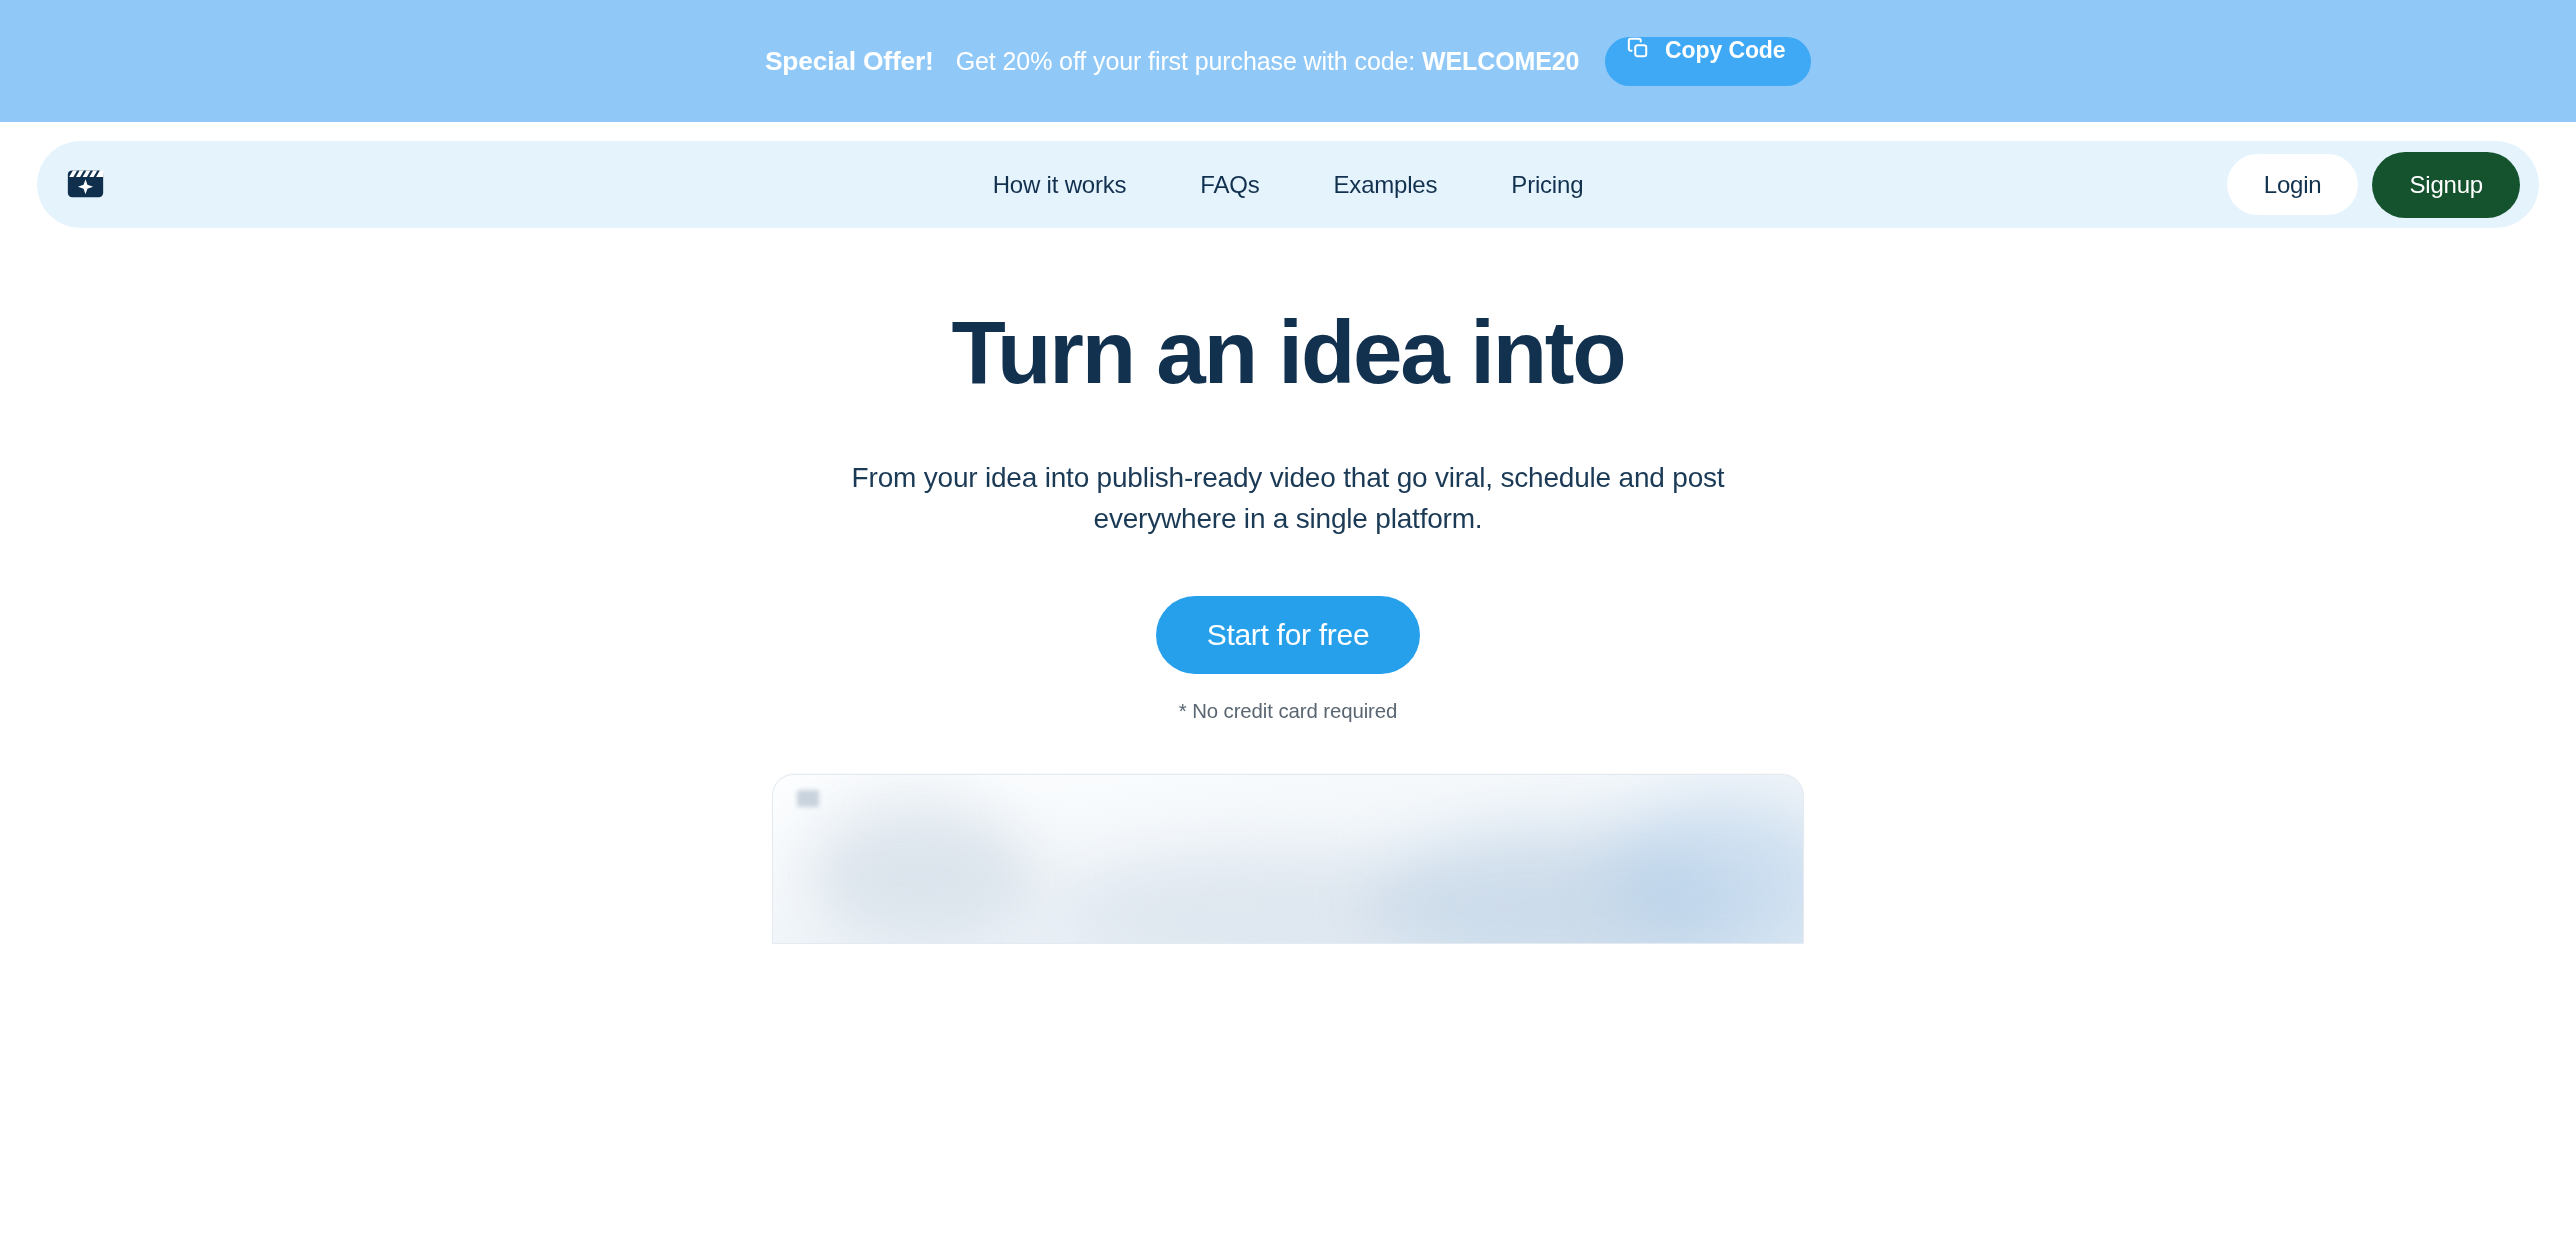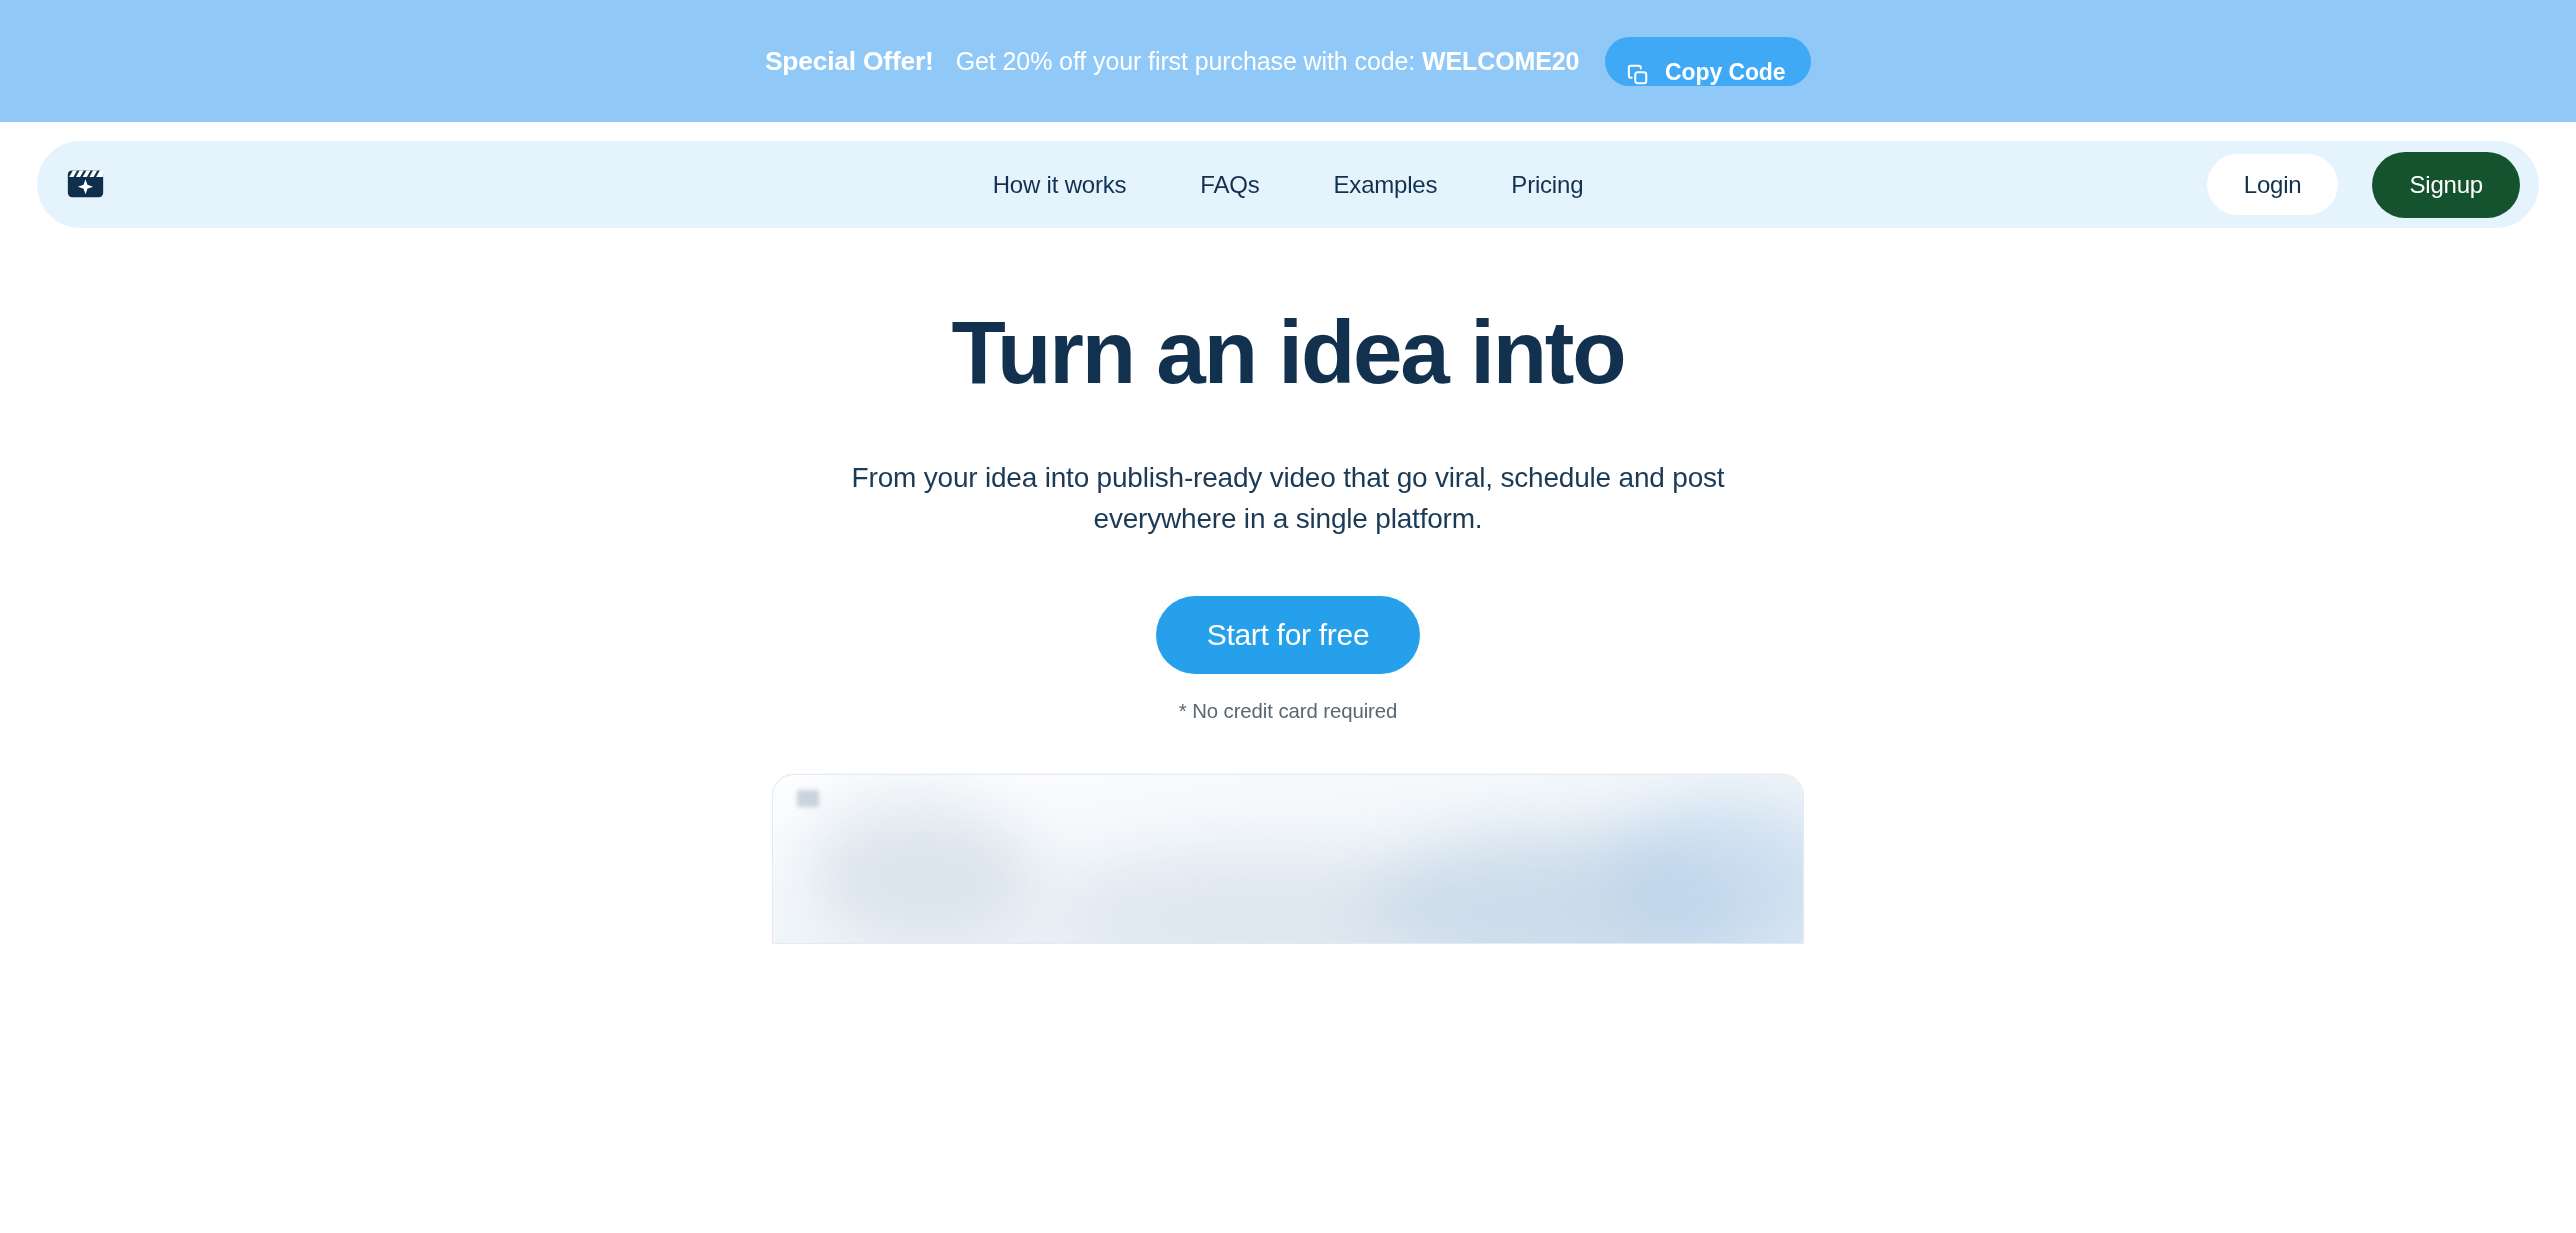--- a/index.html
+++ b/index.html
@@ -47,21 +47,21 @@
     margin-left: 6.8px;
   }
   .copy-code-btn {
     margin-left: 25.6px;
     background: #3FA9F5;
     border: none;
     border-radius: 851px;
     height: 49px;
     padding: 0 25.6px 0 22px;
     display: flex;
-    align-items: flex-end;
+    align-items: flex-start;
     gap: 16px;
     cursor: pointer;
     font-family: inherit;
   }
   .copy-code-label {
     color: #ffffff;
     font-size: 23px;
     font-weight: 700;
     white-space: nowrap;
     letter-spacing: -0.1px;
@@ -103,21 +103,21 @@
     text-decoration: none;
     padding: 0 29px;
     white-space: nowrap;
     cursor: pointer;
     letter-spacing: -0.2px;
   }
   .nav-actions {
     margin-left: auto;
     display: flex;
     align-items: center;
-    gap: 34px;
+    gap: 14px;
   }
   .btn-login {
     background: #ffffff;
     color: #12314E;
     border: none;
     border-radius: 851px;
     height: 61px;
     padding: 0 37px;
     font-size: 24px;
     font-family: inherit;

